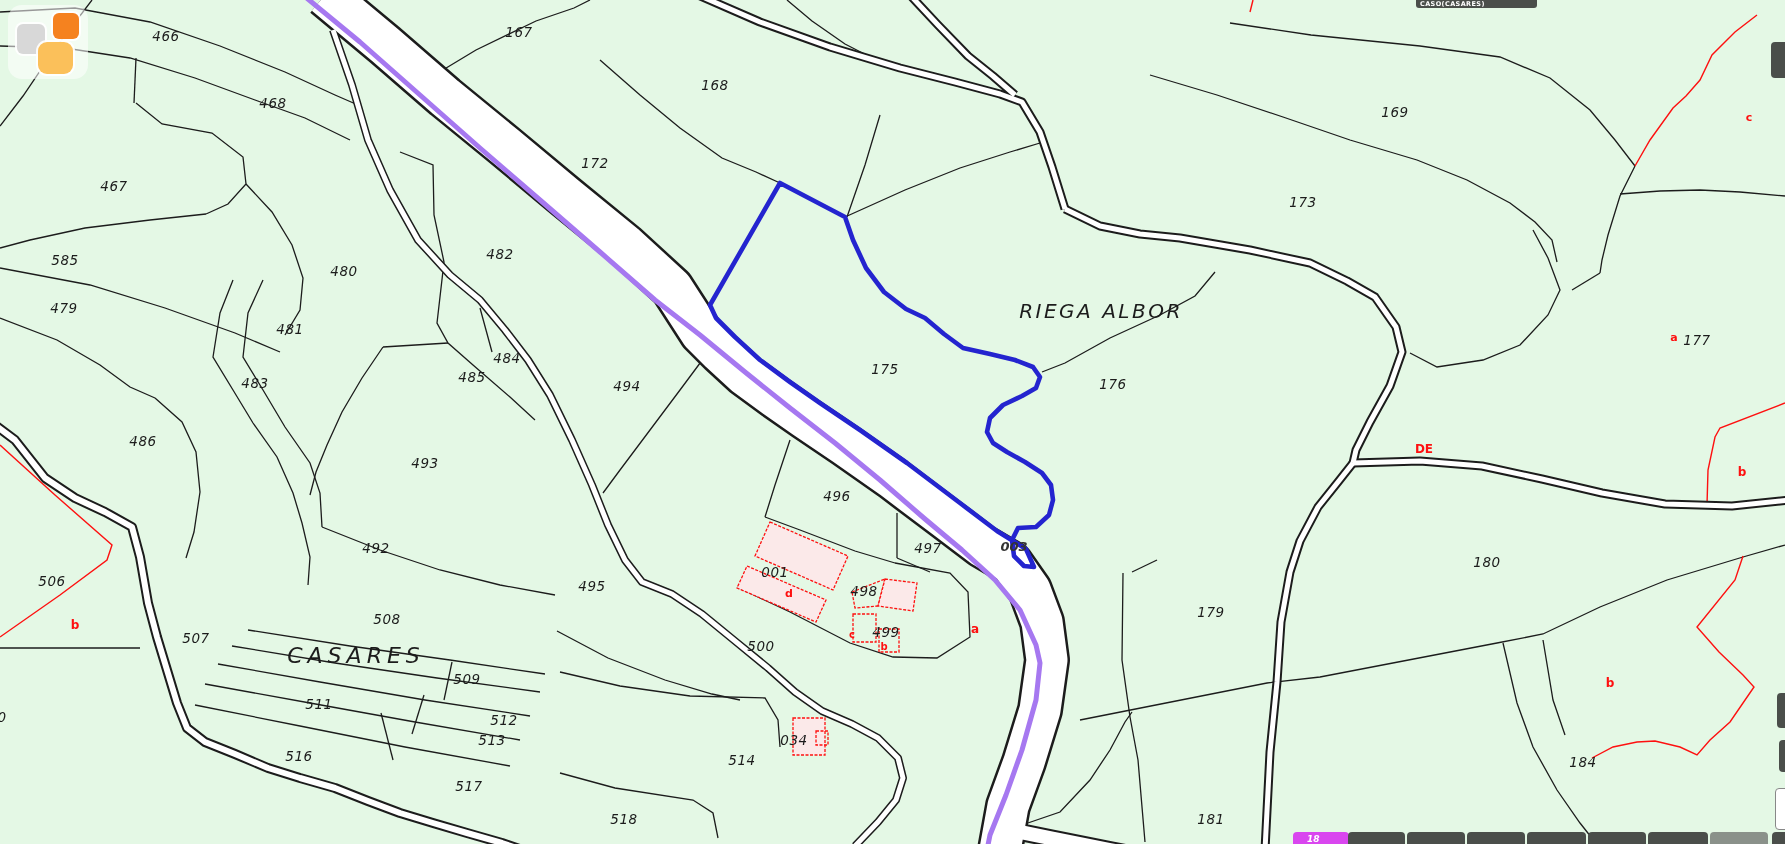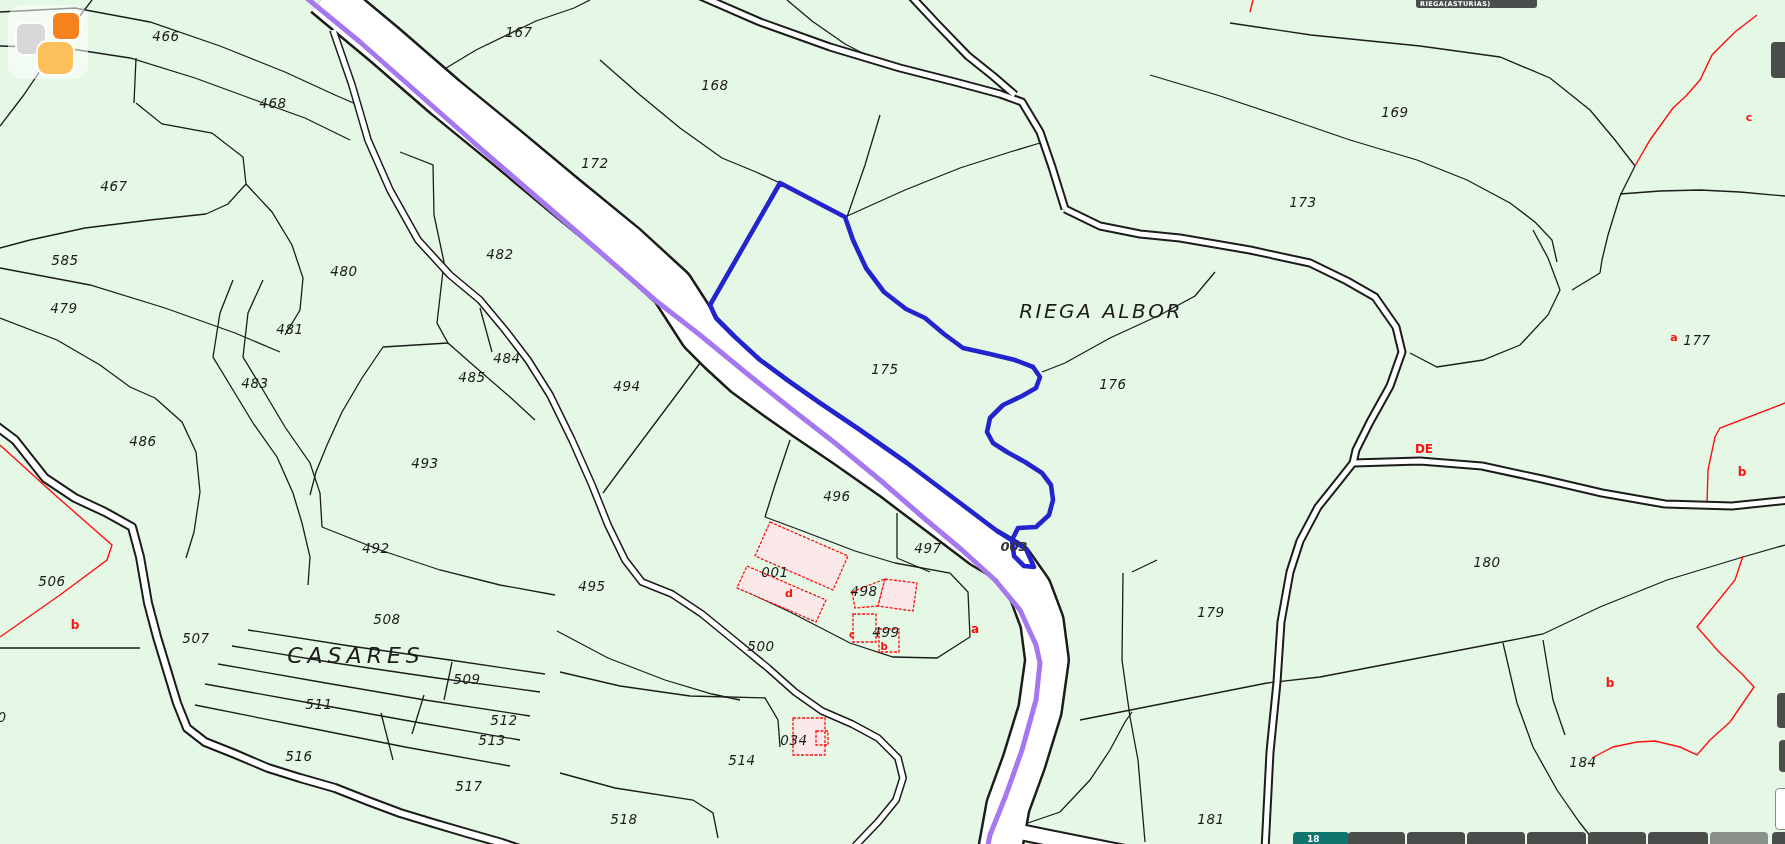--- a/index.html
+++ b/index.html
@@ -167,32 +167,32 @@
       <text x="1742" y="476" fill="#fe1010" font-weight="bold" font-size="12" text-anchor="middle" font-family="&quot;DejaVu Sans&quot;,sans-serif">b</text>
       <text x="1610" y="687" fill="#fe1010" font-weight="bold" font-size="12" text-anchor="middle" font-family="&quot;DejaVu Sans&quot;,sans-serif">b</text>
       <text x="75" y="629" fill="#fe1010" font-weight="bold" font-size="12" text-anchor="middle" font-family="&quot;DejaVu Sans&quot;,sans-serif">b</text>
       <text x="975" y="633" fill="#fe1010" font-weight="bold" font-size="12" text-anchor="middle" font-family="&quot;DejaVu Sans&quot;,sans-serif">a</text>
       <text x="789" y="597" fill="#fe1010" font-weight="bold" font-size="11" text-anchor="middle" font-family="&quot;DejaVu Sans&quot;,sans-serif">d</text>
       <text x="852" y="638" fill="#fe1010" font-weight="bold" font-size="10" text-anchor="middle" font-family="&quot;DejaVu Sans&quot;,sans-serif">c</text>
       <text x="884" y="650" fill="#fe1010" font-weight="bold" font-size="10" text-anchor="middle" font-family="&quot;DejaVu Sans&quot;,sans-serif">b</text>
     </svg>
 
   <div class="titlebar" id="titlebar" style="left: 1416px; width: 113px; background: rgb(74, 78, 74);">
-    <span>RIEGA(ASTURIAS)</span>
+    <span>CASO(CASARES)</span>
   </div>
 
   <div class="logo" id="logo" style="left: 8px; top: 5px; width: 84px; height: 78px;">
     <div class="plate"></div>
     <div class="sq" id="logo-gray" style="left: 9px; top: 19px; width: 28px; height: 30px; background: rgb(216, 216, 216);"></div>
     <div class="sq" id="logo-orange" style="left: 45px; top: 8px; width: 26px; height: 26px; background: rgb(245, 130, 31);"></div>
     <div class="sq" id="logo-amber" style="left: 30px; top: 37px; width: 35px; height: 32px; background: rgb(251, 192, 90); border-radius: 9px;"></div>
   </div>
 
   <div class="bottombar" id="bottombar">
-      <div class="seg" style="left: 1293px; width: 56px; background: #0f766e;">
+      <div class="seg" style="left: 1293px; width: 56px; background: #d946ef; font-style: italic;">
         <span>18</span>
       </div>
       <div class="seg" style="left: 1348px; width: 57px; background: rgb(74, 78, 74);"></div>
       <div class="seg" style="left: 1407px; width: 58px; background: rgb(74, 78, 74);"></div>
       <div class="seg" style="left: 1467px; width: 58px; background: rgb(74, 78, 74);"></div>
       <div class="seg" style="left: 1527px; width: 59px; background: rgb(74, 78, 74);"></div>
       <div class="seg" style="left: 1588px; width: 58px; background: rgb(74, 78, 74);"></div>
       <div class="seg" style="left: 1648px; width: 60px; background: rgb(74, 78, 74);"></div>
       <div class="seg" style="left: 1710px; width: 58px; background: rgb(138, 145, 138);"></div>
       <div class="seg" style="left: 1772px; width: 20px; background: rgb(74, 78, 74);"></div>

